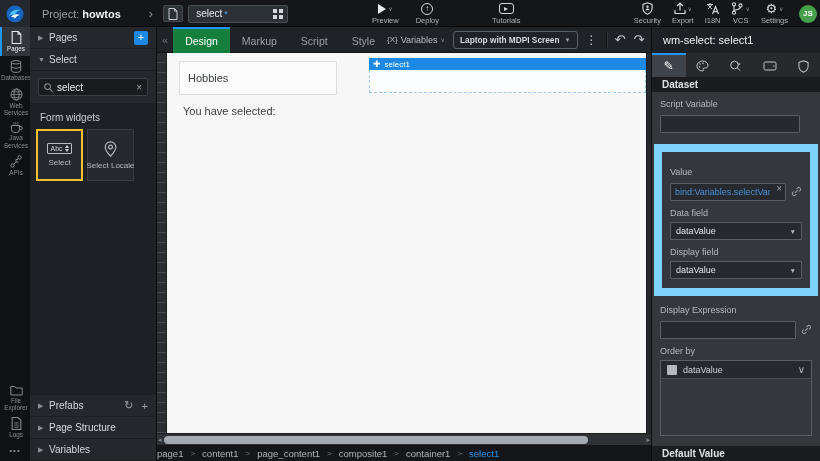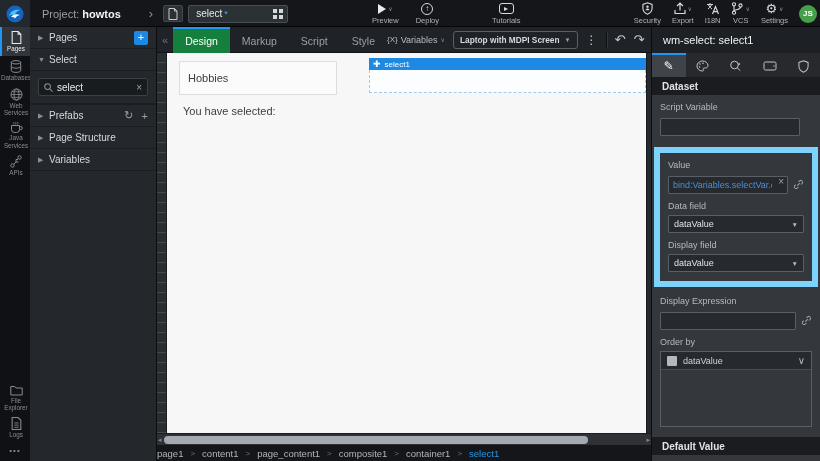--- a/index.html
+++ b/index.html
@@ -144,21 +144,21 @@
     font-size:10px; font-weight:700; color:#dfe3e8; }
   .fields { padding:0 8px; }
   .f-label { font-size:9px; color:#b4b9be; margin:7px 0 4px; }
   .f-input { width:100%; height:18px; background:#26292e; border:1px solid #5a5f66; border-radius:1px;
     color:#dfe3e8; font-size:9px; font-family:inherit; padding:0 4px; outline:none; }
   .f-row { display:flex; align-items:center; gap:5px; }
   .input-wrap { position:relative; flex:1; }
   .input-wrap .clear { position:absolute; right:4px; top:2px; color:#9aa0a6; font-size:10px; cursor:pointer; }
   .bind-input { color:#4a90d9; padding-right:15px; }
   .link-ic { color:#9aa0a6; cursor:pointer; flex:0 0 auto; }
-  .orange-group { margin:11px 2px 2px; border:6px solid #7dd3fc; padding:0 8px 9px; }
+  .orange-group { margin:11px 2px 2px; border:8px solid #7dd3fc; padding:8px 8px 9px; }
   .wm-select { width:100%; height:18px; background:#26292e; border:1px solid #5a5f66; border-radius:1px;
     display:flex; align-items:center; padding:0 5px; cursor:pointer; }
   .wm-select .val { font-size:9px; color:#dfe3e8; }
   .wm-select .dv { margin-left:auto; font-size:6.5px; color:#b4b9be; }
   .orderby-box { margin:0 0 10px; border:1px solid #5a5f66; height:76px; background:transparent; }
   .ob-head { height:18px; background:#26292e; border-bottom:1px solid #4a4e54; display:flex; align-items:center; padding:0 6px; cursor:pointer; }
   .ob-check { width:10px; height:10px; background:#b4b9be; border-radius:1px; margin-right:6px; cursor:pointer; }
   .ob-head .val { font-size:9px; color:#cfd3d7; }
   .ob-head .dv { margin-left:auto; font-size:10px; color:#b4b9be; }
 </style>
@@ -342,20 +342,42 @@
   <div class="lp-search-wrap">
     <div class="lp-search">
       <svg width="9" height="9" viewBox="0 0 10 10">
         <circle cx="4" cy="4" r="3.2" fill="none" stroke="#8a8f94" stroke-width="1.2"></circle>
           <path d="M6.5 6.5L9.5 9.5" stroke="#8a8f94" stroke-width="1.2"></path>
       </svg>
       <input type="text" value="select" style="">
       <span class="clear">×</span>
     </div>
   </div>
+  <div class="widget-area">
+    <div class="wg-title">Form widgets</div>
+    <div class="cards">
+      <div class="card hl">
+        <span class="abc-ic">
+          <span class="t">Abc</span>
+            <span class="ud">
+              <i class="up"></i>
+              <i class="dn"></i>
+            </span>
+        </span>
+        <span class="lb">Select</span>
+      </div>
+      <div class="card">
+        <svg width="13" height="16" viewBox="0 0 12 15">
+          <path d="M6 .8a5 5 0 015 5c0 3-3.2 6.4-5 8.4C4.2 12.2 1 8.8 1 5.8a5 5 0 015-5z" fill="none" stroke="#b6bbc0" stroke-width="1.1"></path>
+          <circle cx="6" cy="5.6" r="1.8" fill="none" stroke="#b6bbc0" stroke-width="1.1"></circle>
+        </svg>
+        <span class="lb">Select Locale</span>
+      </div>
+    </div>
+  </div>
   <div class="lp-bottom">
     <div class="lp-row">
       <span class="tri">▶</span>
       <span>Prefabs</span>
       <span class="push"></span>
       <span class="mini-ic">↻</span>
       <span class="mini-ic">+</span>
     </div>
     <div class="lp-row">
       <span class="tri">▶</span>

